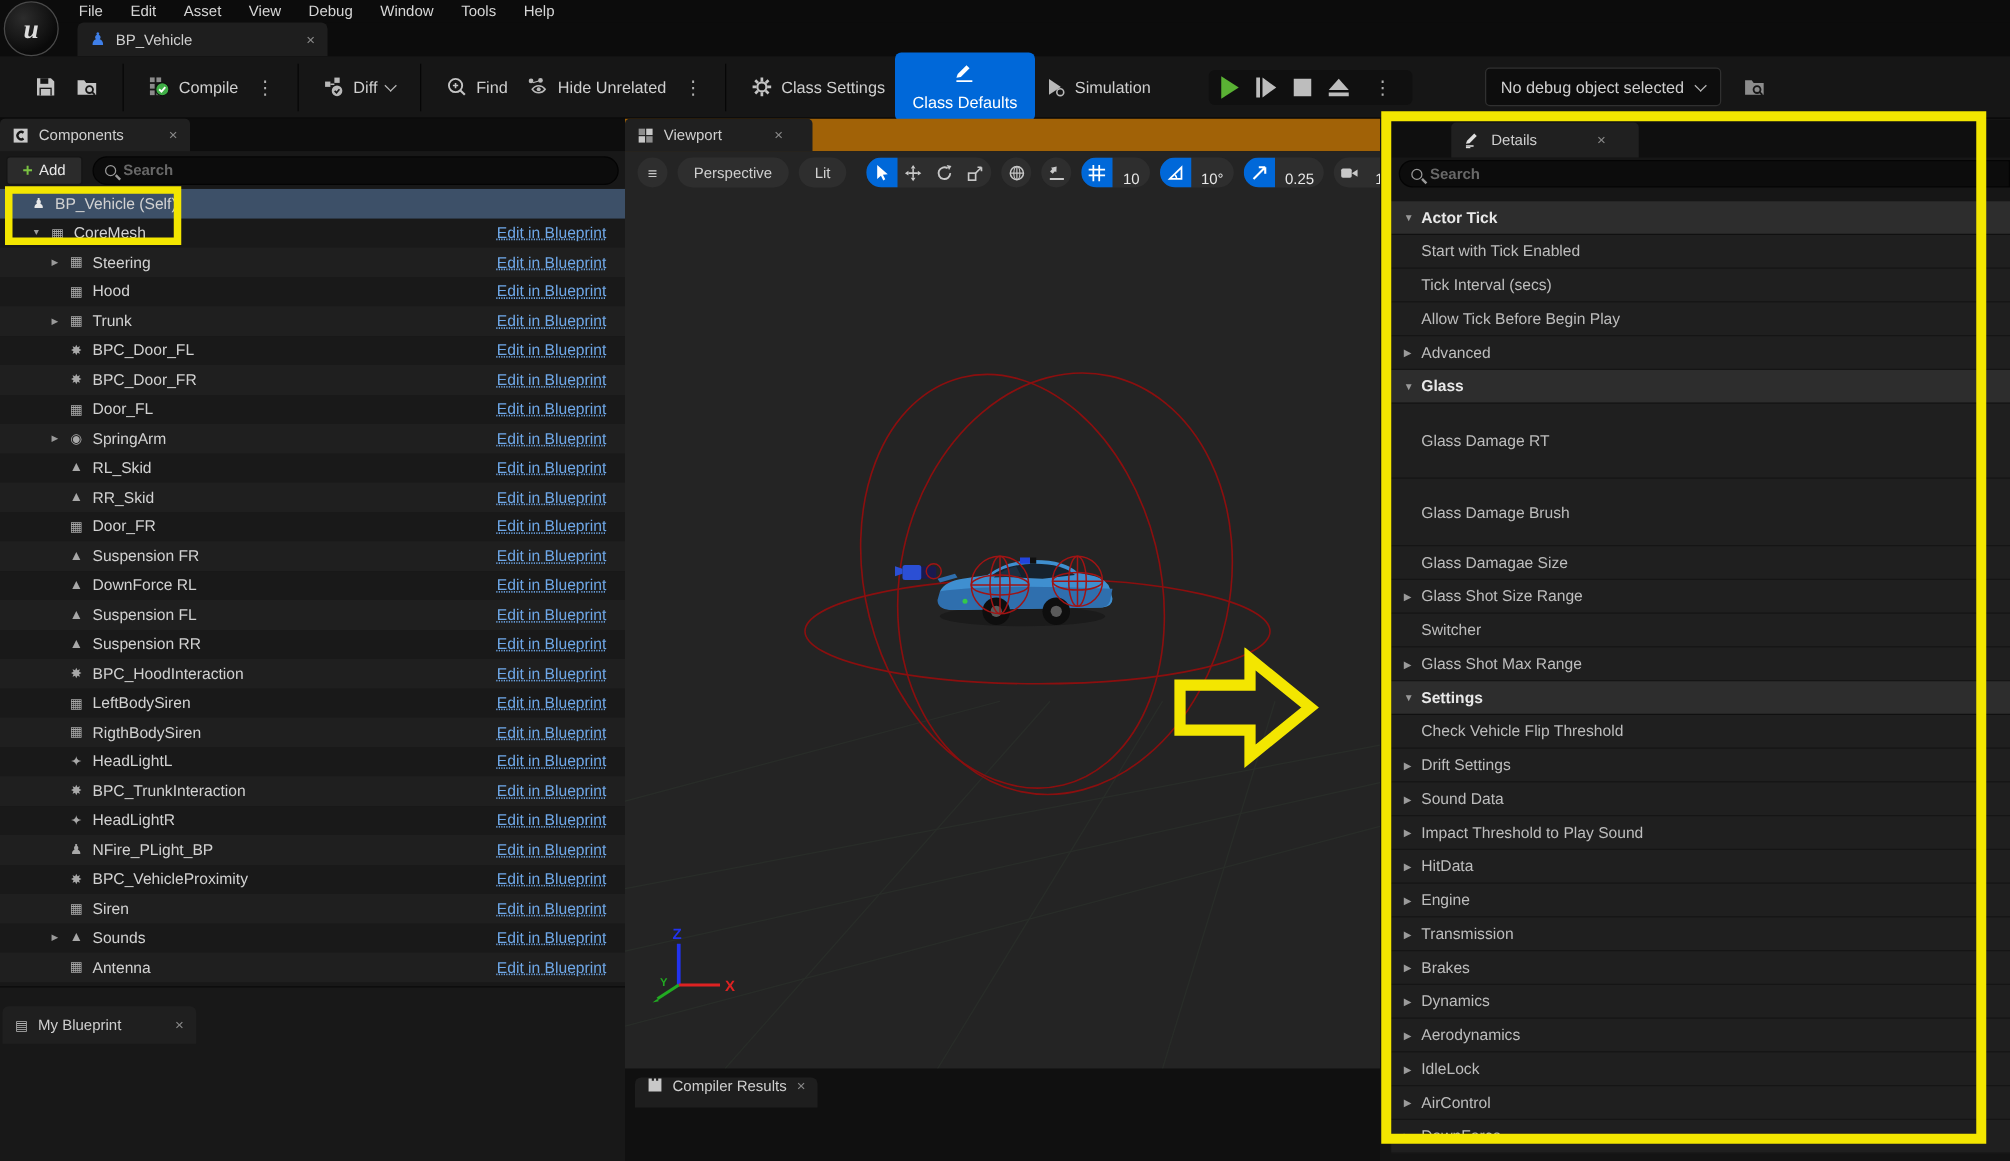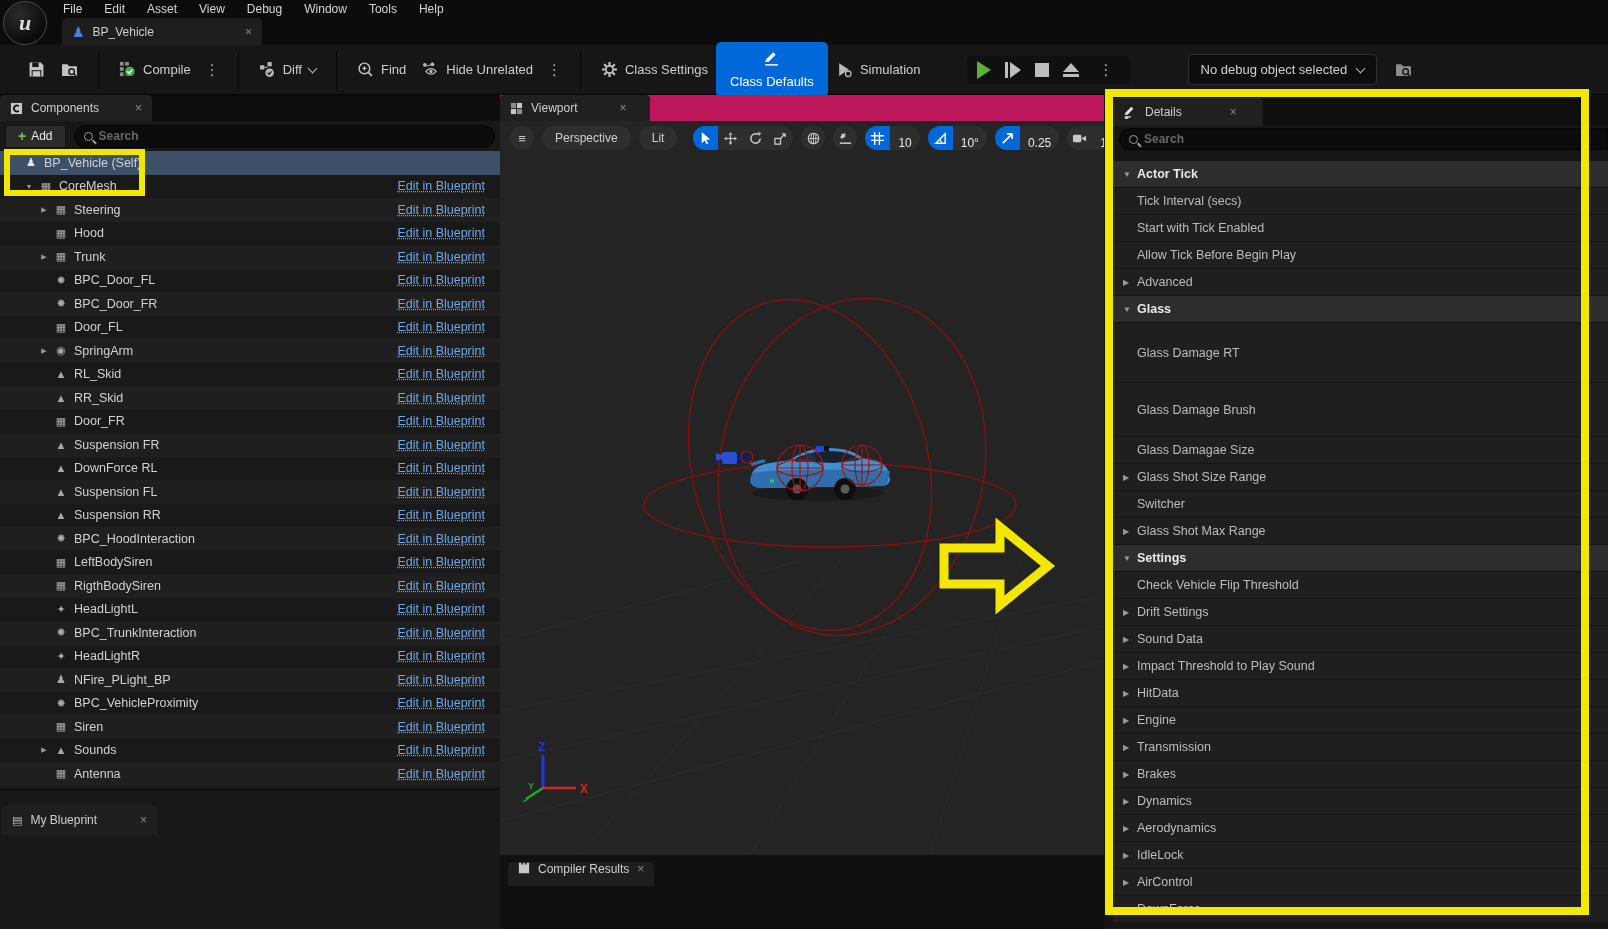--- a/index.html
+++ b/index.html
@@ -67,21 +67,21 @@
   .exp{width:16px;color:#9a9a9a;font-size:7px;text-align:center;flex:0 0 16px;}
   .cicon{width:18px;color:#a8a8a8;font-size:11px;text-align:center;flex:0 0 18px;}
   .cicon.pawn{color:#e8e8e8;}
   .cname{margin-left:4px;color:#d2d2d2;font-size:12.5px;white-space:nowrap;}
   .clink{margin-left:auto;margin-right:15px;color:var(--link);font-size:12.5px;text-decoration:underline;text-decoration-style:dotted;cursor:pointer;white-space:nowrap;}
   #mybp-strip{position:absolute;left:0;top:789px;width:500px;height:45px;background:#181818;border-top:1px solid #0a0a0a;}
   .mybp-tab{position:absolute;left:2px;top:15px;width:155px;height:30px;background:#1f1f1f;border-radius:5px 5px 0 0;display:flex;align-items:center;gap:8px;padding:0 10px;}
 
   
   #viewport{position:absolute;left:500px;top:95px;width:604px;height:760px;}
-  #vp-tabstrip{height:26px;background:#be185d;display:flex;}
+  #vp-tabstrip{height:26px;background:#a16207;display:flex;}
   #vp-scene{position:relative;width:604px;height:734px;background:#242424;overflow:hidden;}
   #vp-toolbar{position:absolute;left:10px;top:5px;right:0;display:flex;align-items:center;gap:8px;z-index:5;}
   .vp-circle{width:24px;height:24px;border-radius:50%;background:#2e2e2e;color:#c8c8c8;display:flex;align-items:center;justify-content:center;font-size:13px;cursor:pointer;flex:0 0 auto;}
   .vp-pill{background:#2e2e2e;border-radius:12px;height:24px;display:flex;align-items:center;padding:0 13px;color:#cfcfcf;cursor:pointer;flex:0 0 auto;}
   .vp-group{display:flex;align-items:flex-end;background:#2e2e2e;border-radius:12px;height:24px;overflow:hidden;flex:0 0 auto;}
   .vp-seg{width:25px;height:24px;display:flex;align-items:center;justify-content:center;cursor:pointer;}
   .vp-seg.on{background:var(--accent);}
   .vp-num{padding:0 8px;color:#e8e8e8;font-size:12px;}
   .vp-spacer{flex:1;}
   svg.tool{width:15px;height:15px;}
@@ -615,21 +615,21 @@
         </svg>
       <span>Compiler Results</span>
       <span class="tab-x">×</span>
     </div>
   </div>
 
   <div id="gap-strip"></div>
 
   <div id="details-panel">
     <div id="details-tabstrip">
-      <div class="panel-tab" style="margin-top:2px;height:28px;">
+      <div class="panel-tab" style="margin-top:2px;height:28px;margin-left:48px;">
         <svg width="14" height="14" viewBox="0 0 16 16">
             <path d="M2 11.5l1-2.8 6.6-6.6 2.3 2.3-6.6 6.6-3.3.5z" fill="#e0e0e0"></path>
             <path d="M2 13.5h7M2 15h4" stroke="#e0e0e0" stroke-width="1.3"></path>
           </svg>
         <span>Details</span>
         <span class="tab-x" style="margin-left:40px;">×</span>
       </div>
     </div>
     <div id="details-search">
       <div class="searchbox" style="flex:1;margin-right:0;border-radius:11px 0 0 11px;">
@@ -638,25 +638,25 @@
       </div>
     </div>
     <div id="details-gap"></div>
     <div id="details-list">
         <div class="dhead">
           <span class="dcaret down">▼</span>
           <span>Actor Tick</span>
         </div>
         <div class="drow">
           <span class="dcaret"></span>
+          <span class="dlabel">Start with Tick Enabled</span>
+        </div>
+        <div class="drow">
+          <span class="dcaret"></span>
           <span class="dlabel">Tick Interval (secs)</span>
-        </div>
-        <div class="drow">
-          <span class="dcaret"></span>
-          <span class="dlabel">Start with Tick Enabled</span>
         </div>
         <div class="drow">
           <span class="dcaret"></span>
           <span class="dlabel">Allow Tick Before Begin Play</span>
         </div>
         <div class="drow">
           <span class="dcaret">▶</span>
           <span class="dlabel">Advanced</span>
         </div>
         <div class="dhead">

